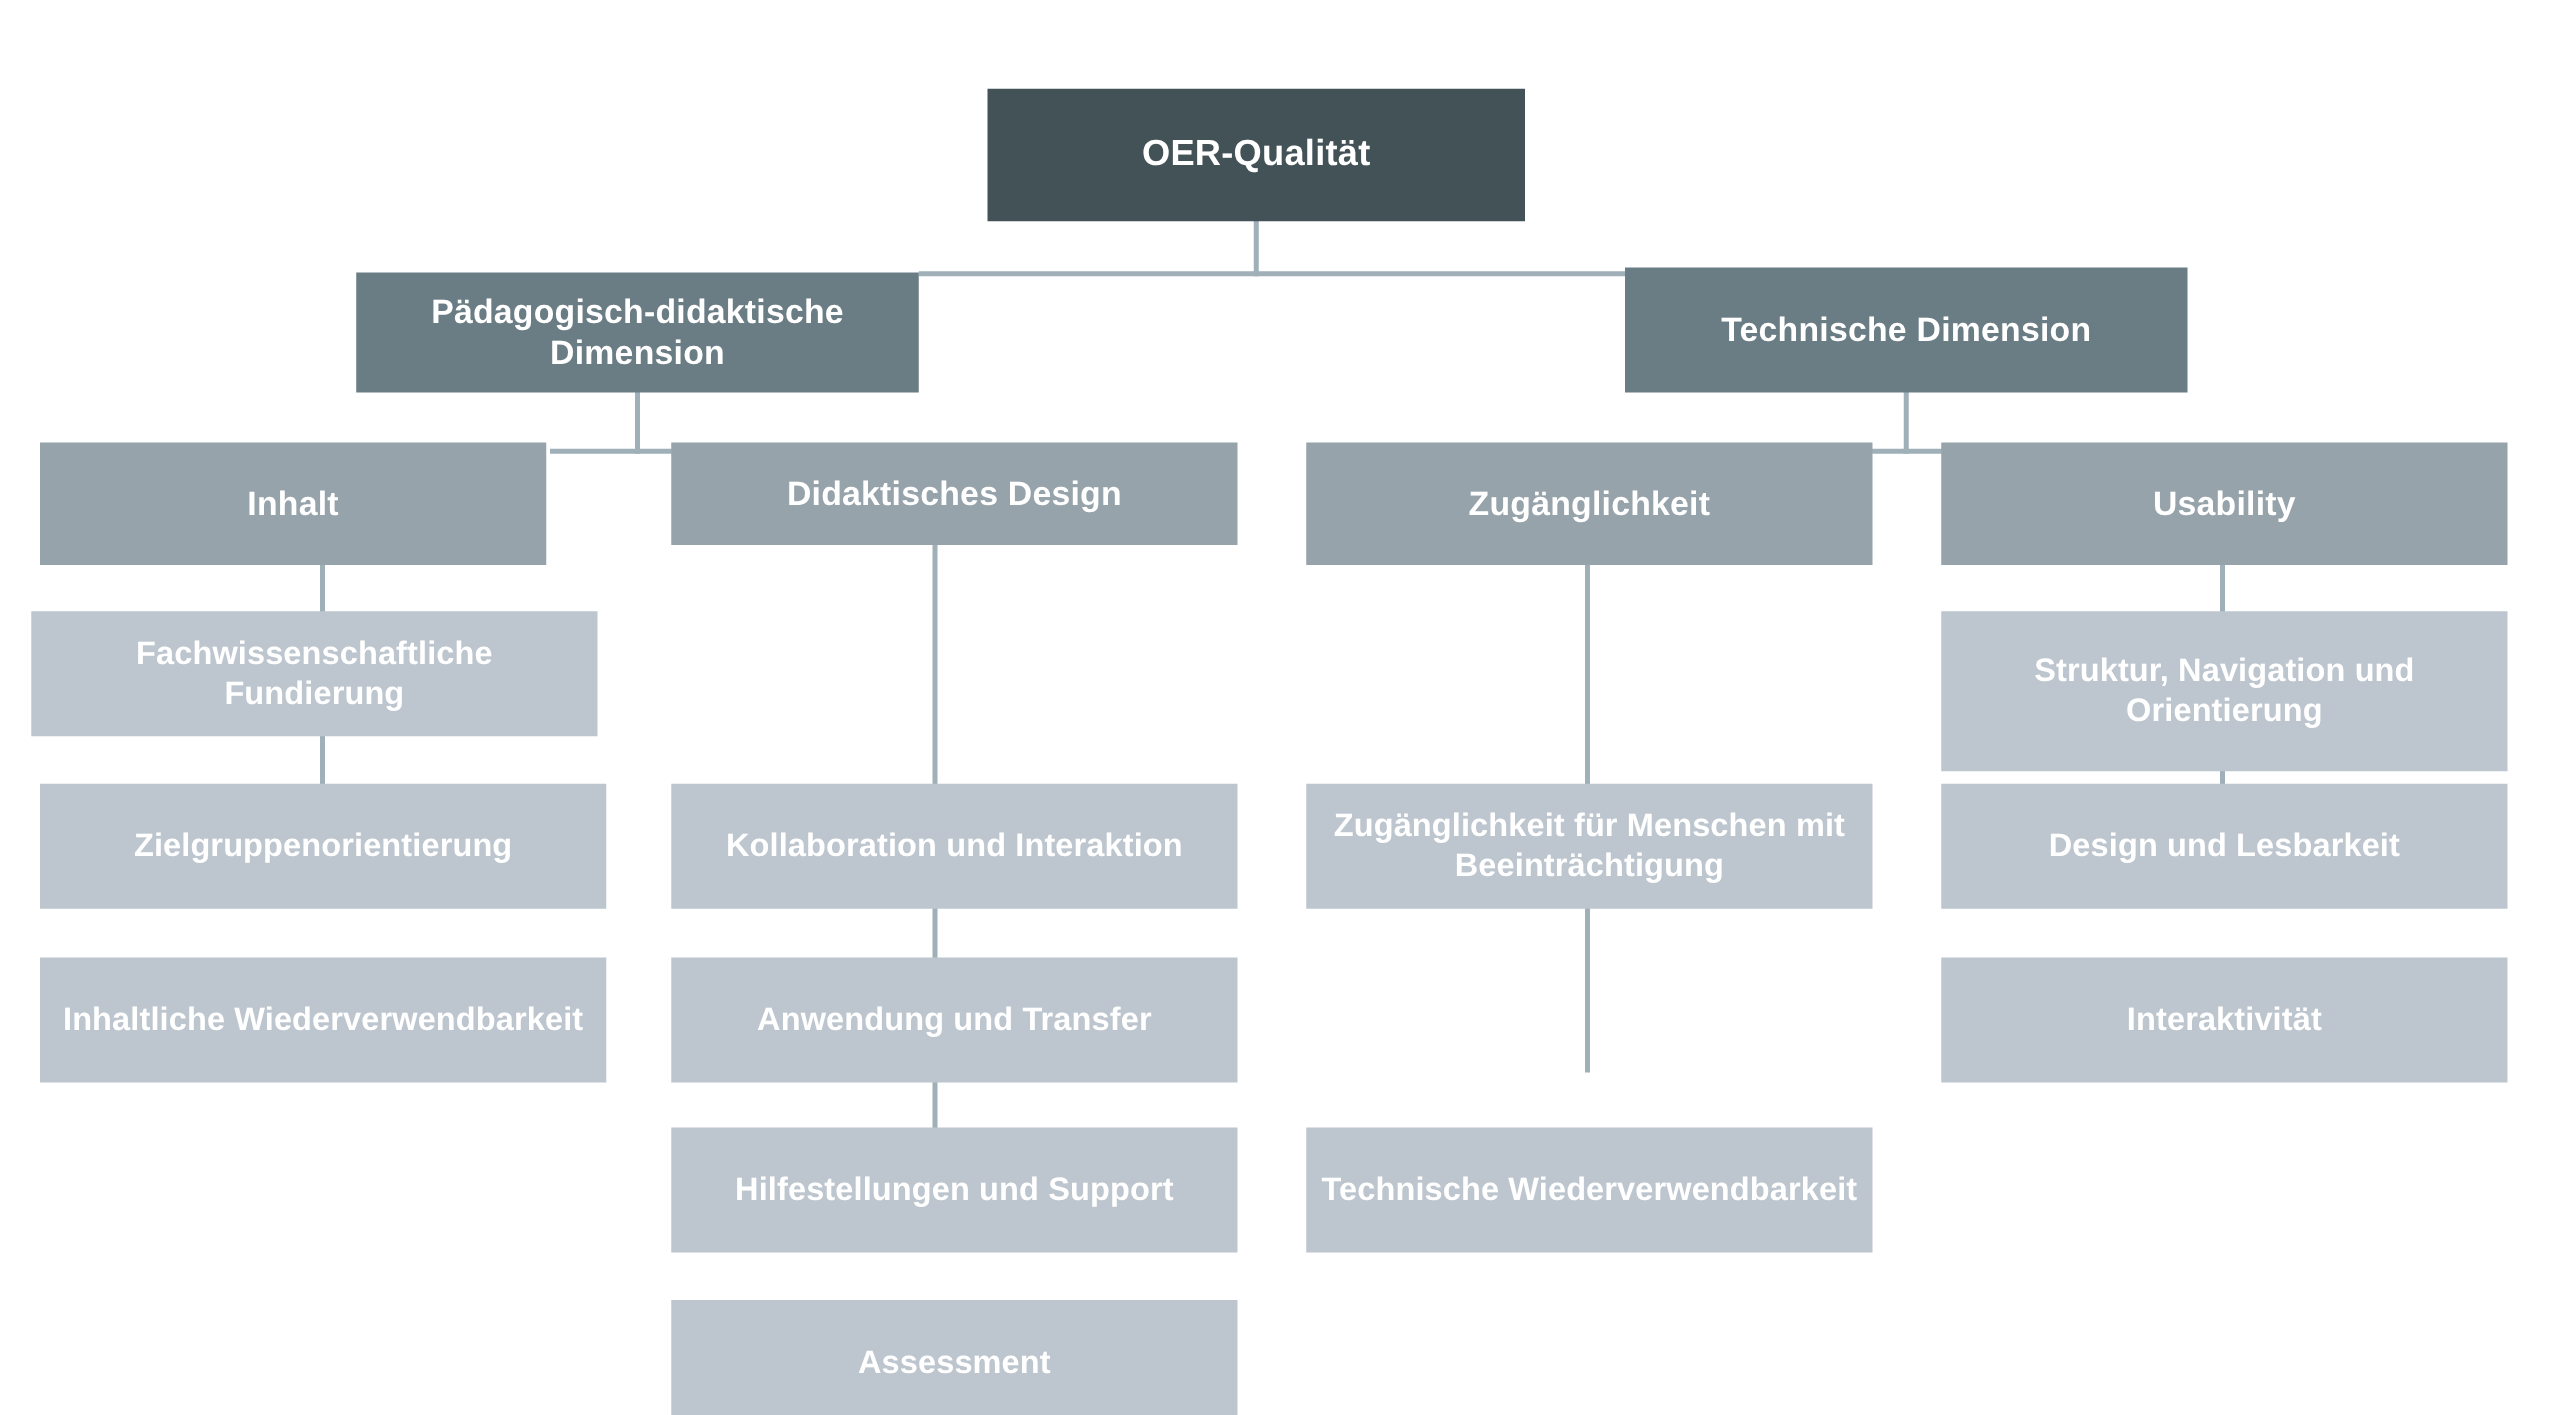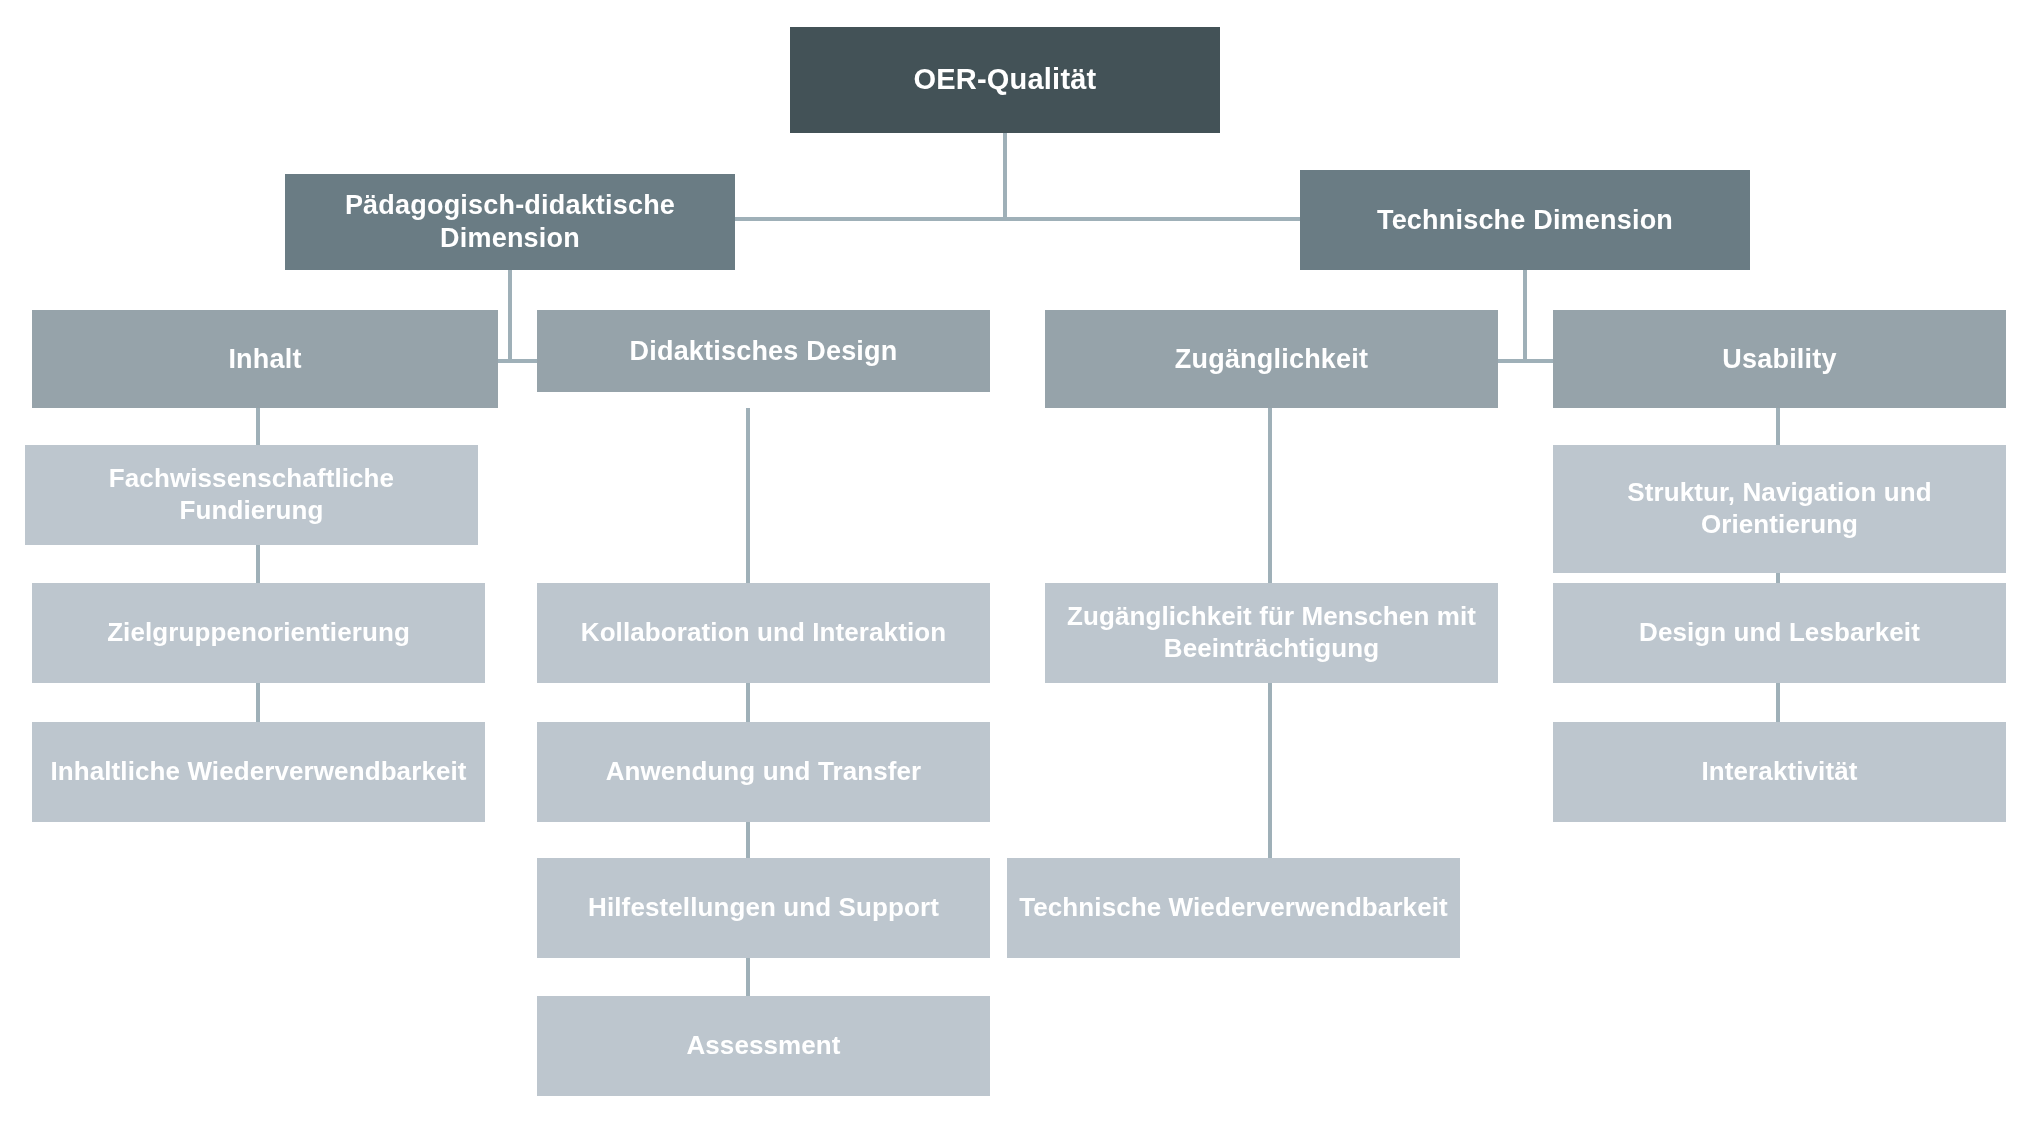--- a/index.html
+++ b/index.html
@@ -22,20 +22,21 @@
     display: flex;
     align-items: center;
     justify-content: center;
     text-align: center;
     color: #ffffff;
     font-weight: bold;
     line-height: 1.22;
     box-sizing: border-box;
     padding: 4px 10px;
     z-index: 2;
+    margin-top: 44px;
   }
   .lvl-root {
     background: #435257;
     font-size: 29px;
     letter-spacing: 0.2px;
   }
   .lvl-dim {
     background: #6a7c84;
     font-size: 27px;
     letter-spacing: 0.2px;
@@ -80,37 +81,37 @@
   <div class="conn conn-v" style="left:1268px; top:408px; width:4px; height:450px;"></div>
 
   <div class="conn conn-v" style="left:1776px; top:408px; width:4px; height:314px;"></div>
 
   <div class="node lvl-root" style="left:790px; top:27px; width:430px; height:106px;">OER-Qualität</div>
 
   <div class="node lvl-dim" style="left:285px; top:174px; width:450px; height:96px;">Pädagogisch-didaktische Dimension</div>
 
   <div class="node lvl-dim" style="left:1300px; top:170px; width:450px; height:100px;">Technische Dimension</div>
 
-  <div class="node lvl-cat" style="left:32px; top:310px; width:466px; height:98px;">Inhalt</div>
+  <div class="node lvl-cat" style="left:32px; top:310px; width:405px; height:98px;">Inhalt</div>
 
   <div class="node lvl-cat" style="left:537px; top:310px; width:453px; height:82px;">Didaktisches Design</div>
 
   <div class="node lvl-cat" style="left:1045px; top:310px; width:453px; height:98px;">Zugänglichkeit</div>
 
   <div class="node lvl-cat" style="left:1553px; top:310px; width:453px; height:98px;">Usability</div>
 
   <div class="node lvl-leaf" style="left:25px; top:445px; width:453px; height:100px;">Fachwissenschaftliche Fundierung</div>
   <div class="node lvl-leaf" style="left:32px; top:583px; width:453px; height:100px;">Zielgruppenorientierung</div>
   <div class="node lvl-leaf" style="left:32px; top:722px; width:453px; height:100px;">Inhaltliche Wiederverwendbarkeit</div>
 
   <div class="node lvl-leaf" style="left:537px; top:583px; width:453px; height:100px;">Kollaboration und Interaktion</div>
   <div class="node lvl-leaf" style="left:537px; top:722px; width:453px; height:100px;">Anwendung und Transfer</div>
   <div class="node lvl-leaf" style="left:537px; top:858px; width:453px; height:100px;">Hilfestellungen und Support</div>
   <div class="node lvl-leaf" style="left:537px; top:996px; width:453px; height:100px;">Assessment</div>
 
   <div class="node lvl-leaf" style="left:1045px; top:583px; width:453px; height:100px;">Zugänglichkeit für Menschen mit Beeinträchtigung</div>
-  <div class="node lvl-leaf" style="left:1007px; top:858px; width:453px; height:100px;">Technische Wiederverwendbarkeit</div>
+  <div class="node lvl-leaf" style="left:1045px; top:858px; width:453px; height:100px;">Technische Wiederverwendbarkeit</div>
 
   <div class="node lvl-leaf" style="left:1553px; top:445px; width:453px; height:128px;">Struktur, Navigation und Orientierung</div>
   <div class="node lvl-leaf" style="left:1553px; top:583px; width:453px; height:100px;">Design und Lesbarkeit</div>
   <div class="node lvl-leaf" style="left:1553px; top:722px; width:453px; height:100px;">Interaktivität</div>
 
 </div>
 
 </body></html>

